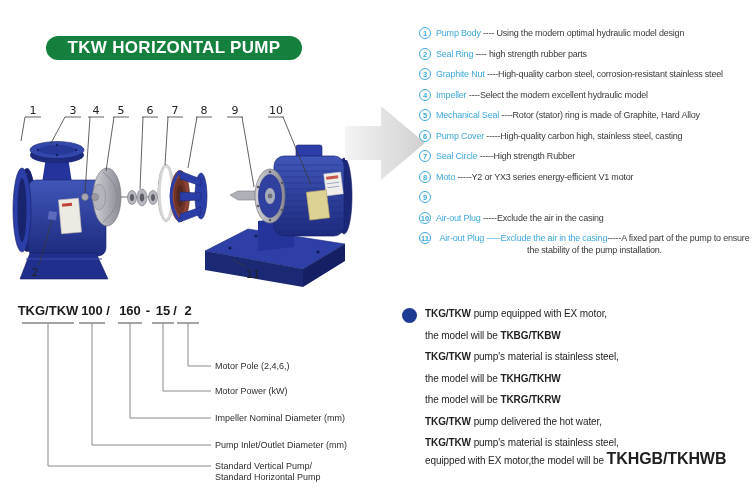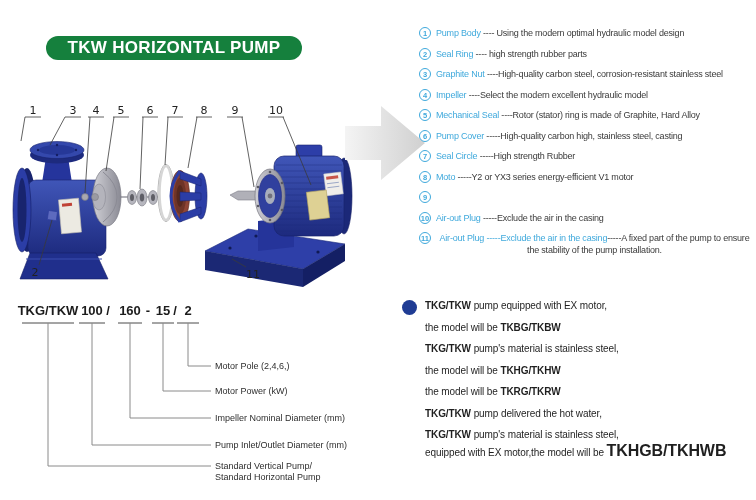--- a/index.html
+++ b/index.html
@@ -29,21 +29,21 @@
   .ptext{font-size:9px;line-height:12px;letter-spacing:-.2px;white-space:nowrap;}
   .ptext.wrap{white-space:normal;text-align:center;}
   .pname{color:#3fa9dc;}
   .pdesc{color:#3a3a3a;}
   
   .modeltree{position:absolute;left:15px;top:300px;width:350px;height:190px;}
   .modeltree text{font-family:"Liberation Sans", sans-serif;}
   .seg{font-size:13px;font-weight:bold;fill:#1c1c1c;}
   .treelabel{font-size:9px;fill:#2e2e2e;}
   
-  .variants{position:absolute;left:402px;top:292px;width:352px;padding-top:8px;}
+  .variants{position:absolute;left:402px;top:300px;width:352px;padding-top:8px;}
   .bullet{position:absolute;left:0;top:8px;width:15px;height:15px;border-radius:50%;background:#1f3c94;}
   .vtext{margin-left:23px;}
   .vline{font-size:10px;color:#1f1f1f;letter-spacing:-.1px;margin-bottom:9.5px;line-height:12px;}
   .vline.tight{margin-bottom:4px;}
   .vb{font-weight:bold;}
   .vbig{font-weight:bold;font-size:16px;}
 </style>
 </head>
 <body>
 

